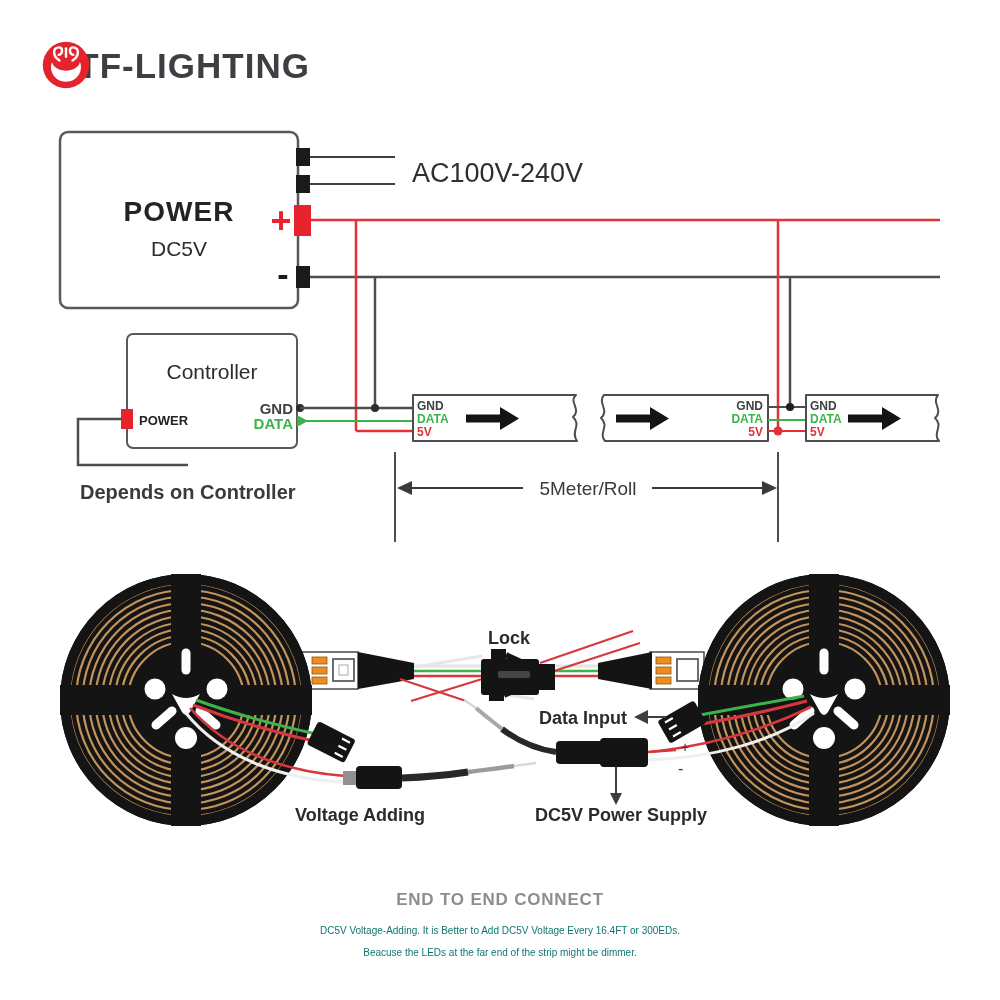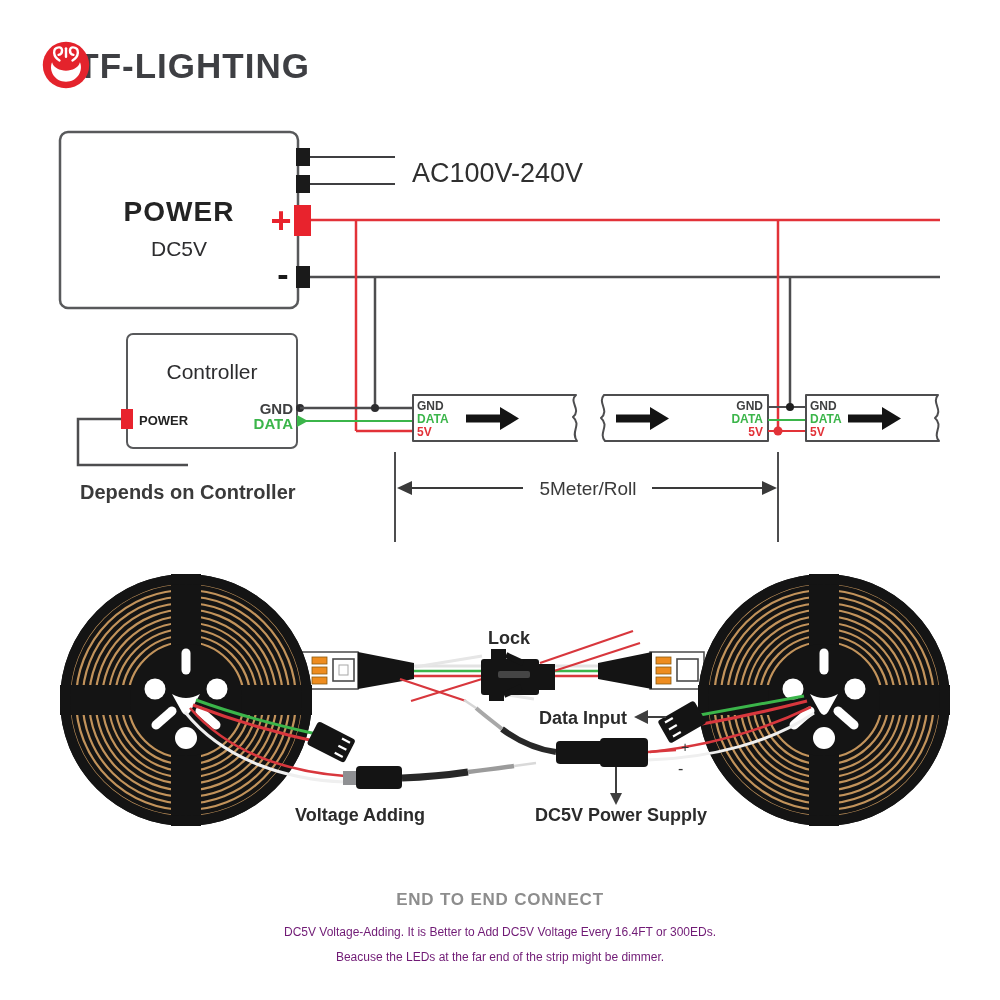--- a/index.html
+++ b/index.html
@@ -5,21 +5,21 @@
   html,body{margin:0;padding:0;background:#ffffff;}
   #stage{position:relative;width:1000px;height:1000px;background:#fff;overflow:hidden;
          font-family:"Liberation Sans","DejaVu Sans",sans-serif;}
   #header{position:absolute;top:46px;left:40px;display:flex;align-items:center;}
   #brand{font-size:35px;font-weight:bold;color:#3e3f43;letter-spacing:1px;margin-left:11px;}
   svg{position:absolute;left:0;display:block;}
   #diagram{top:0;}
   #illus{top:560px;}
   #footer{position:absolute;top:880px;left:0;width:1000px;text-align:center;}
   #footer-title{font-size:17px;font-weight:bold;color:#8d8d8d;letter-spacing:0.8px;margin-top:10px;}
-  .footer-line{font-size:12px;color:#701a75;margin-top:15px;}
+  .footer-line{font-size:10px;color:#0f766e;margin-top:15px;}
   .footer-line + .footer-line{margin-top:11px;text-align:center;}
   text{font-family:"Liberation Sans","DejaVu Sans",sans-serif;}
 </style>
 </head>
 <body>
 
 <div id="stage">
 
   <div id="header">
     <svg width="52" height="52" viewBox="40 48 56 56">

